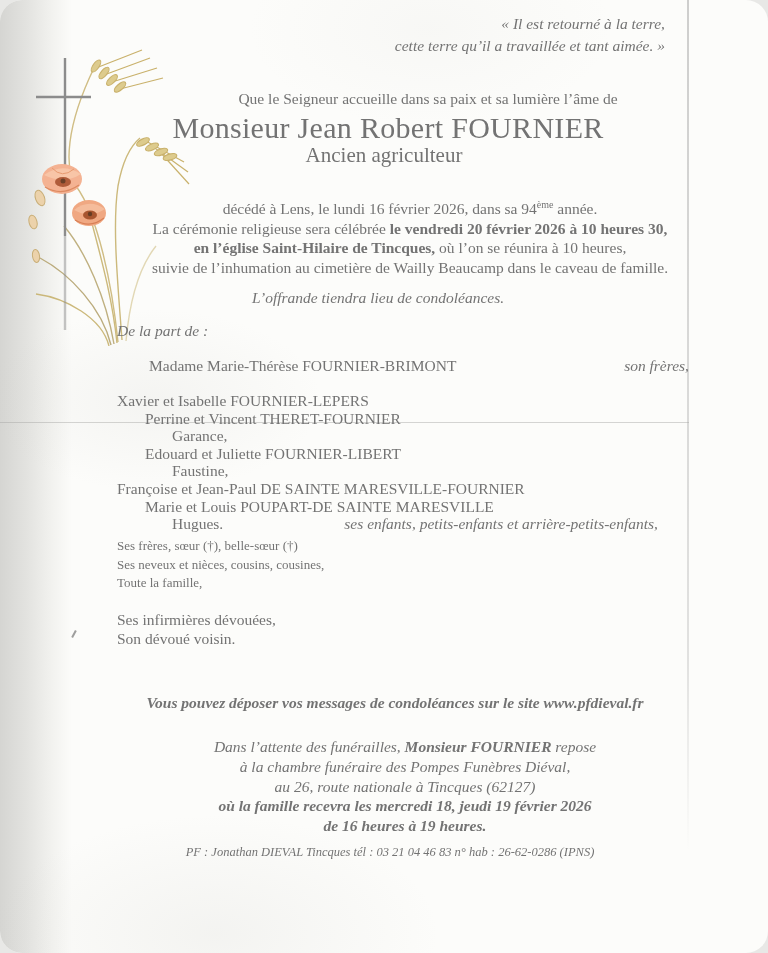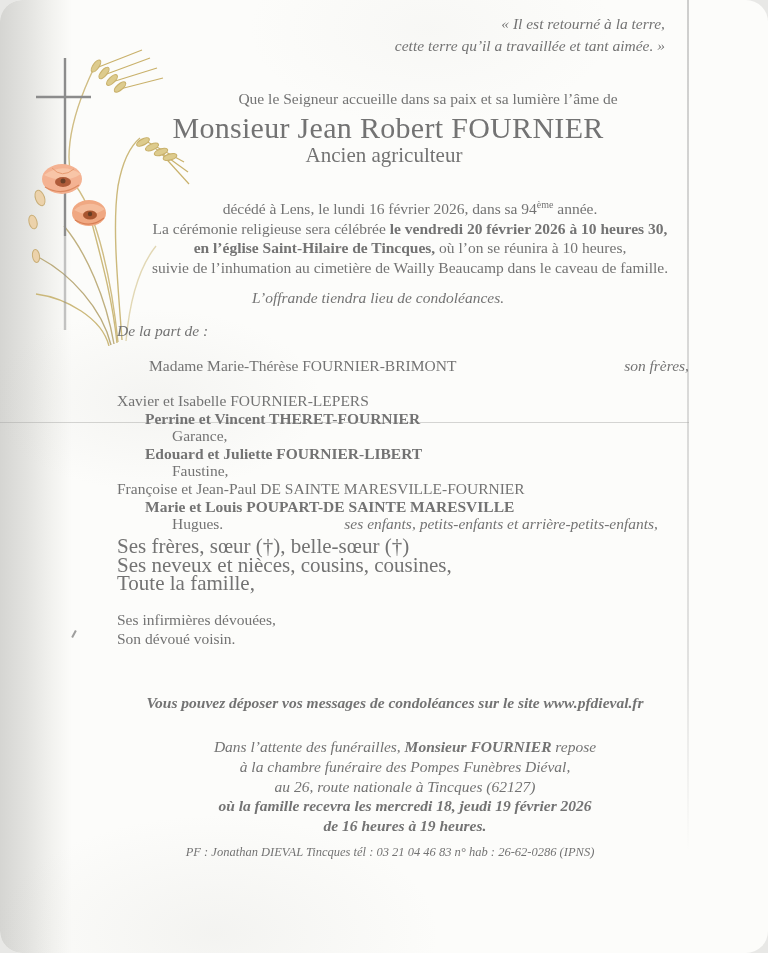--- a/index.html
+++ b/index.html
@@ -33,24 +33,24 @@
   .quote{top:13px;right:103px;text-align:right;font-style:italic;font-size:15.5px;line-height:21.5px;}
   .intro{top:90px;left:0;width:760px;text-align:center;font-size:15.5px;padding-left:48px;}
   .name{top:111px;left:8px;width:760px;text-align:center;font-size:30px;font-weight:normal;margin:0;letter-spacing:.3px;}
   .subtitle{top:143px;left:4px;width:760px;text-align:center;font-size:21px;}
   .ceremony{top:199px;left:40px;width:740px;text-align:center;font-size:15.5px;line-height:19.5px;}
   .ceremony sup{font-size:10px;line-height:0;}
   .offrande{top:289px;left:0;width:756px;text-align:center;font-size:15.5px;font-style:italic;}
   .de-la-part{top:322px;left:117px;font-size:15.5px;font-style:italic;}
   .spouse-row{top:357px;left:117px;width:540px;display:flex;justify-content:space-between;font-size:15.5px;margin-left:32px;}
   .family{top:392px;left:117px;width:541px;font-size:15.5px;line-height:17.6px;}
-  .ind1{margin-left:28px;font-weight:bold;}
+  .ind1{margin-left:28px;}
   .ind2{margin-left:55px;}
   .hugues-row{display:flex;justify-content:space-between;}
-  .relatives{top:537px;left:117px;font-size:21px;line-height:18.5px;}
+  .relatives{top:537px;left:117px;font-size:13px;line-height:18.5px;}
   .devoted{top:611px;left:117px;font-size:15.5px;line-height:18.5px;}
   .site{top:694px;left:10px;width:770px;text-align:center;font-size:15.5px;font-weight:bold;font-style:italic;}
   .repose{top:737px;left:20px;width:770px;text-align:center;font-size:15.5px;font-style:italic;line-height:19.8px;}
   .pf{top:845px;left:0;width:780px;text-align:center;font-size:12.5px;font-style:italic;}
   .deco{position:absolute;left:14px;top:46px;}
 </style>
 </head>
 <body>
 
 <div class="page">

